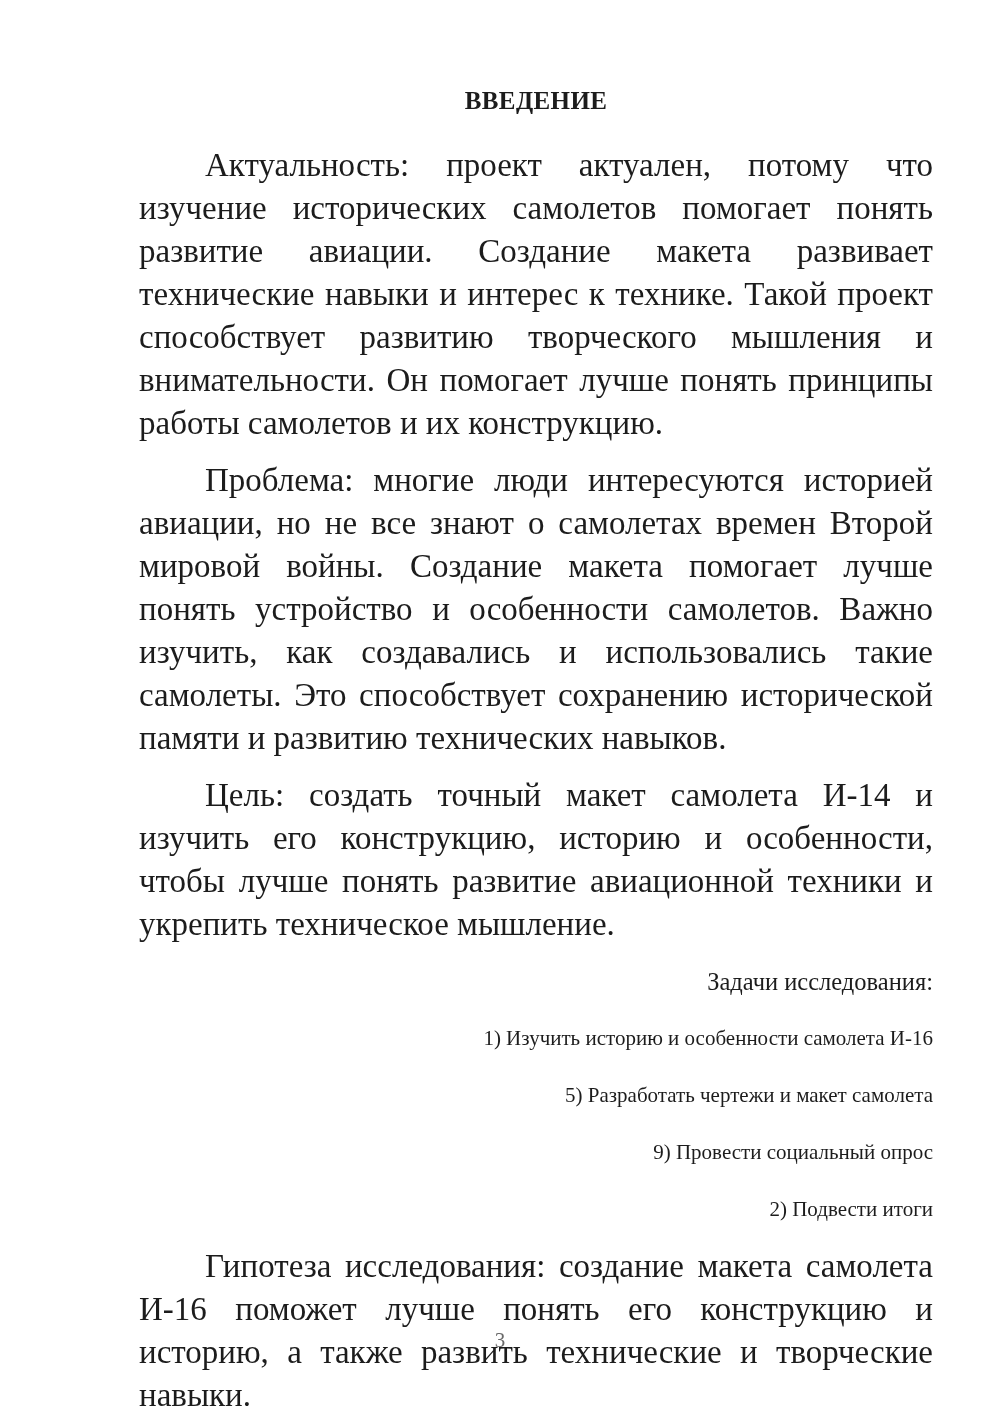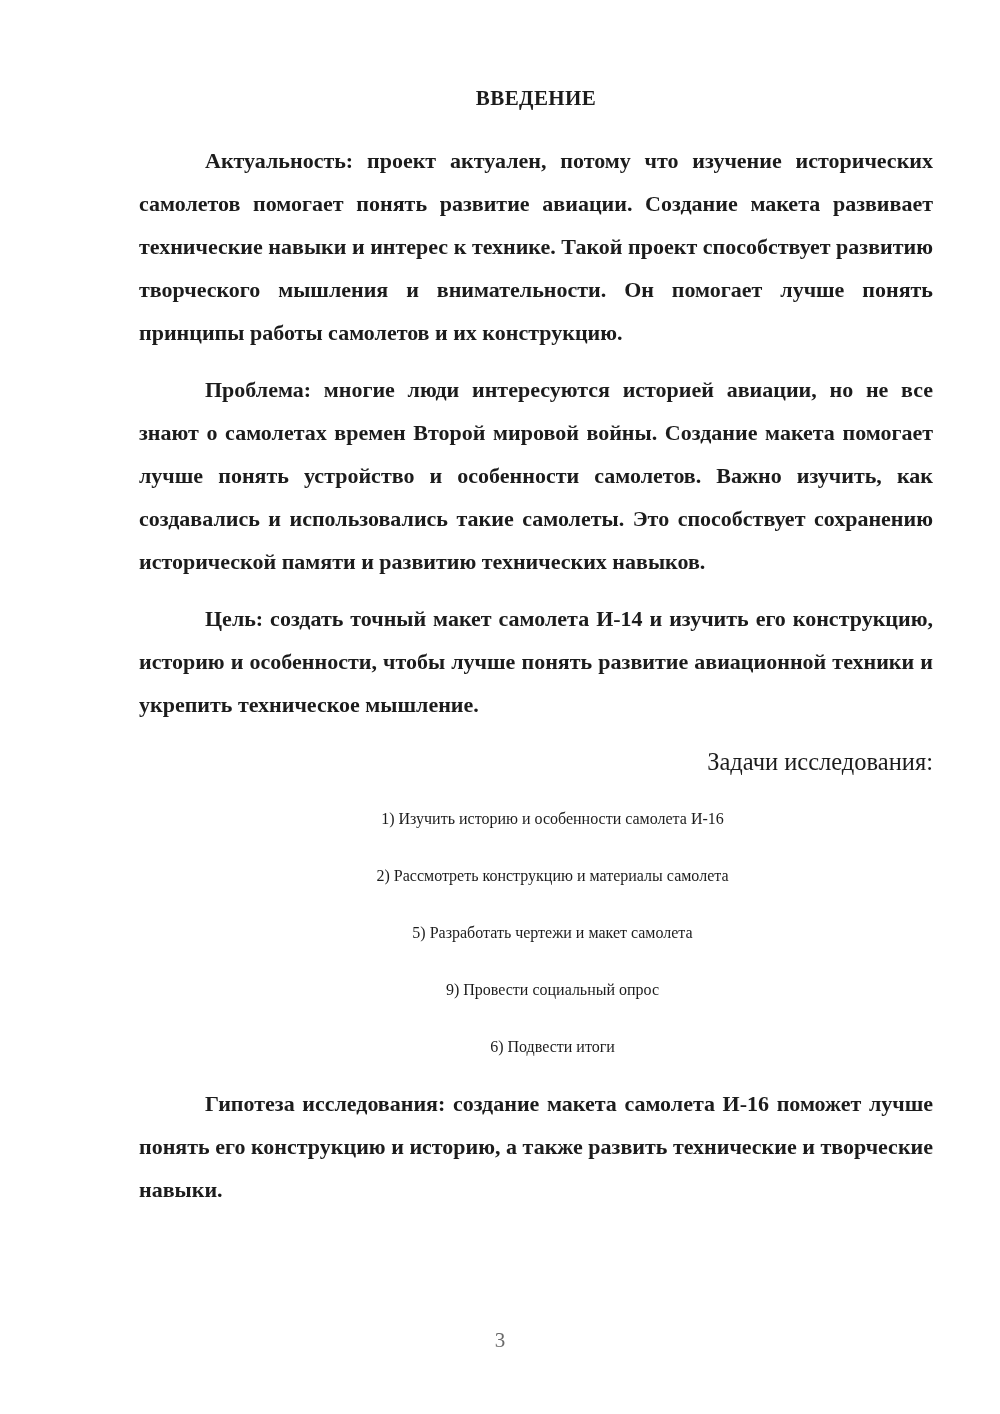--- a/index.html
+++ b/index.html
@@ -21,55 +21,54 @@
     inset: 0;
     background: #ffffff;
   }
   .content {
     position: absolute;
     left: 139px;
     top: 86px;
     width: 794px;
   }
   .doc-heading {
-    font-size: 21px;
+    font-size: 25px;
     font-weight: bold;
     text-align: center;
     letter-spacing: 0.4px;
     margin: 0 0 28px 0;
     line-height: 1.2;
   }
   .para {
-    font-size: 22px;
+    font-size: 33px;
     line-height: 43px;
     text-align: justify;
     text-justify: inter-word;
     text-indent: 66px;
     margin: 0 0 14px 0;
     hyphens: none;
-    font-weight: bold;
   }
   .label-line {
     font-size: 24.5px;
     line-height: 43px;
     text-indent: 66px;
     margin: 0 0 14px 0;
     text-align: right;
   }
   .list {
     list-style: none;
     margin: 0 0 14px 0;
     padding: 0;
   }
   .list-item {
-    font-size: 16px;
+    font-size: 21px;
     line-height: 43px;
     margin: 0 0 14px 0;
     padding-left: 33px;
-    text-align: center;
+    text-align: right;
     white-space: nowrap;
   }
   .page-number {
     position: absolute;
     left: 0;
     right: 0;
     top: 1330px;
     text-align: center;
     font-size: 21px;
     color: #6a6a6a;
@@ -88,24 +87,23 @@
     <p class="para">Актуальность: проект актуален, потому что изучение исторических самолетов помогает понять развитие авиации. Создание макета развивает технические навыки и интерес к технике. Такой проект способствует развитию творческого мышления и внимательности. Он помогает лучше понять принципы работы самолетов и их конструкцию.</p>
 
     <p class="para">Проблема: многие люди интересуются историей авиации, но не все знают о самолетах времен Второй мировой войны. Создание макета помогает лучше понять устройство и особенности самолетов. Важно изучить, как создавались и использовались такие самолеты. Это способствует сохранению исторической памяти и развитию технических навыков.</p>
 
     <p class="para">Цель: создать точный макет самолета И-14 и изучить его конструкцию, историю и особенности, чтобы лучше понять развитие авиационной техники и укрепить техническое мышление.</p>
 
     <p class="label-line">Задачи исследования:</p>
 
     <ul class="list">
       <li class="list-item">1) Изучить историю и особенности самолета И-16</li>
-      <li class="list-item">2) Рассмотреть конструкцию и материалы самолета</li>
       <li class="list-item">5) Разработать чертежи и макет самолета</li>
       <li class="list-item">9) Провести социальный опрос</li>
-      <li class="list-item">6) Подвести итоги</li>
+      <li class="list-item">2) Подвести итоги</li>
     </ul>
 
 
 
     <p class="para">Гипотеза исследования: создание макета самолета И-16 поможет лучше понять его конструкцию и историю, а также развить технические и творческие навыки.</p>
 
   </div>
 
   <div class="page-number">3</div>
 

